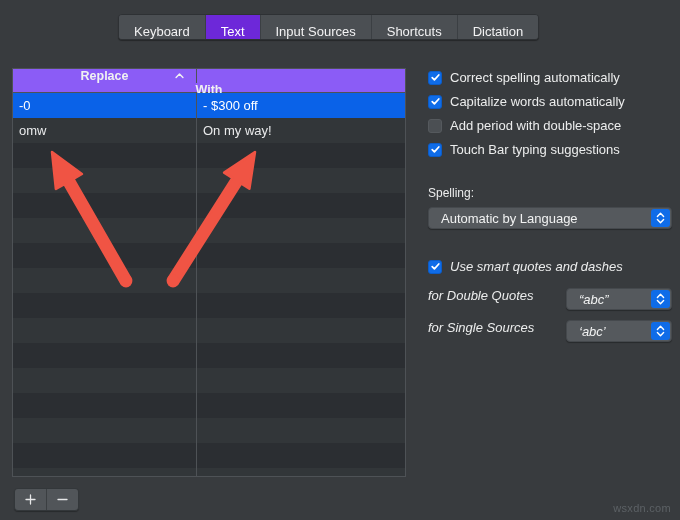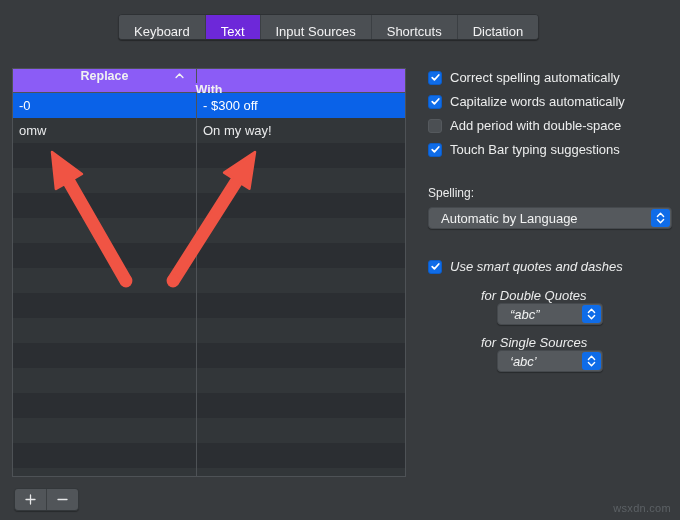--- a/index.html
+++ b/index.html
@@ -228,23 +228,21 @@
     border-radius: 3px;
     display: flex;
     align-items: center;
     justify-content: center;
   }
   .popup.spelling { width: 244px; }
 
   .smart-block { margin-top: 26px; font-style: italic; }
   .quote-row {
     display: flex;
-    align-items: center;
     margin-top: 10px;
-    flex-direction: column;
   }
   .quote-label {
     font-size: 13px;
     color: #eceded;
     width: 138px;
     white-space: nowrap;
     cursor: default;
   }
   .popup.quote { width: 106px; }
 

